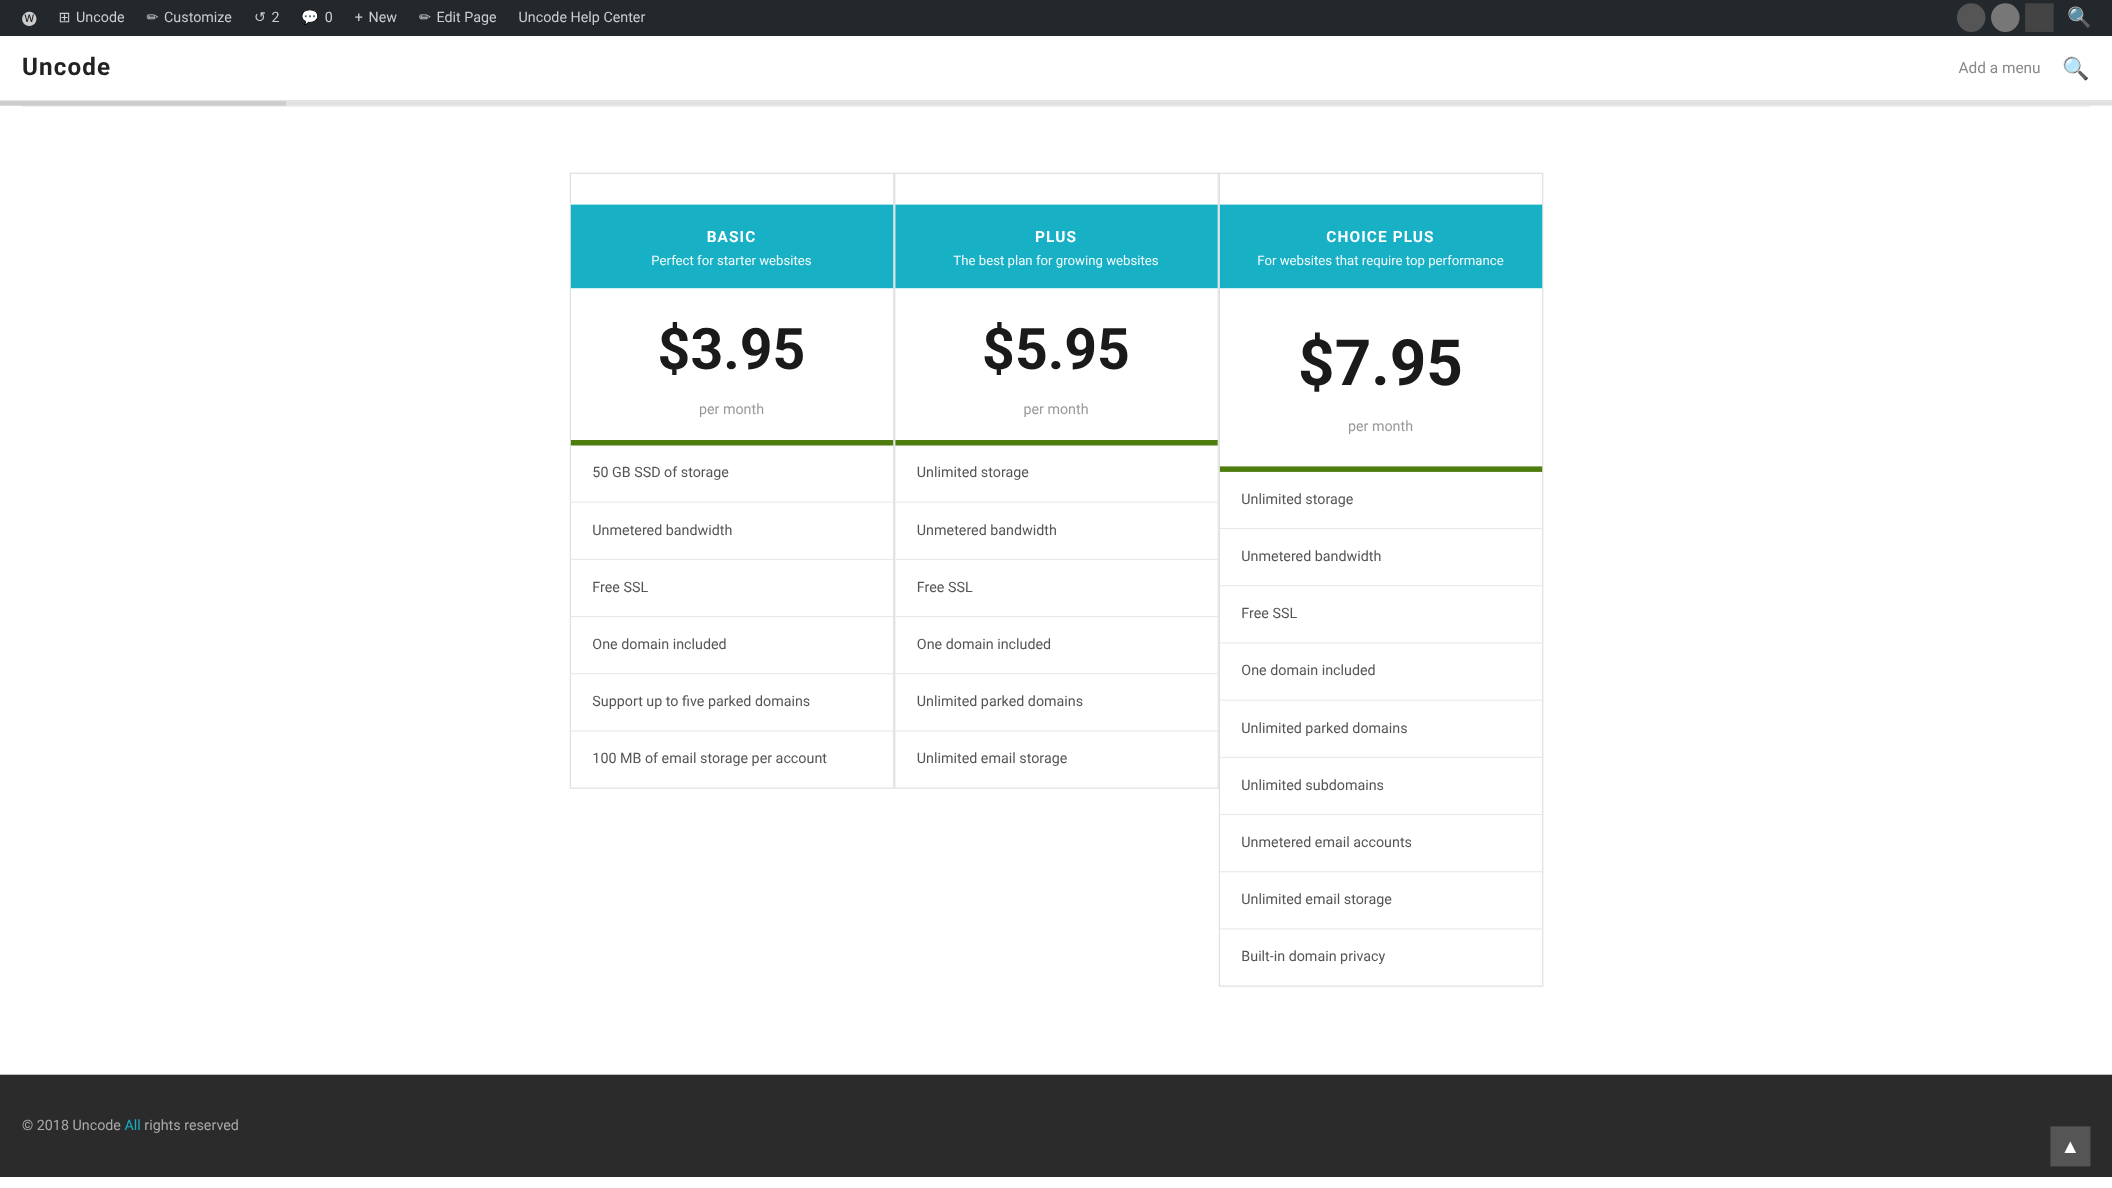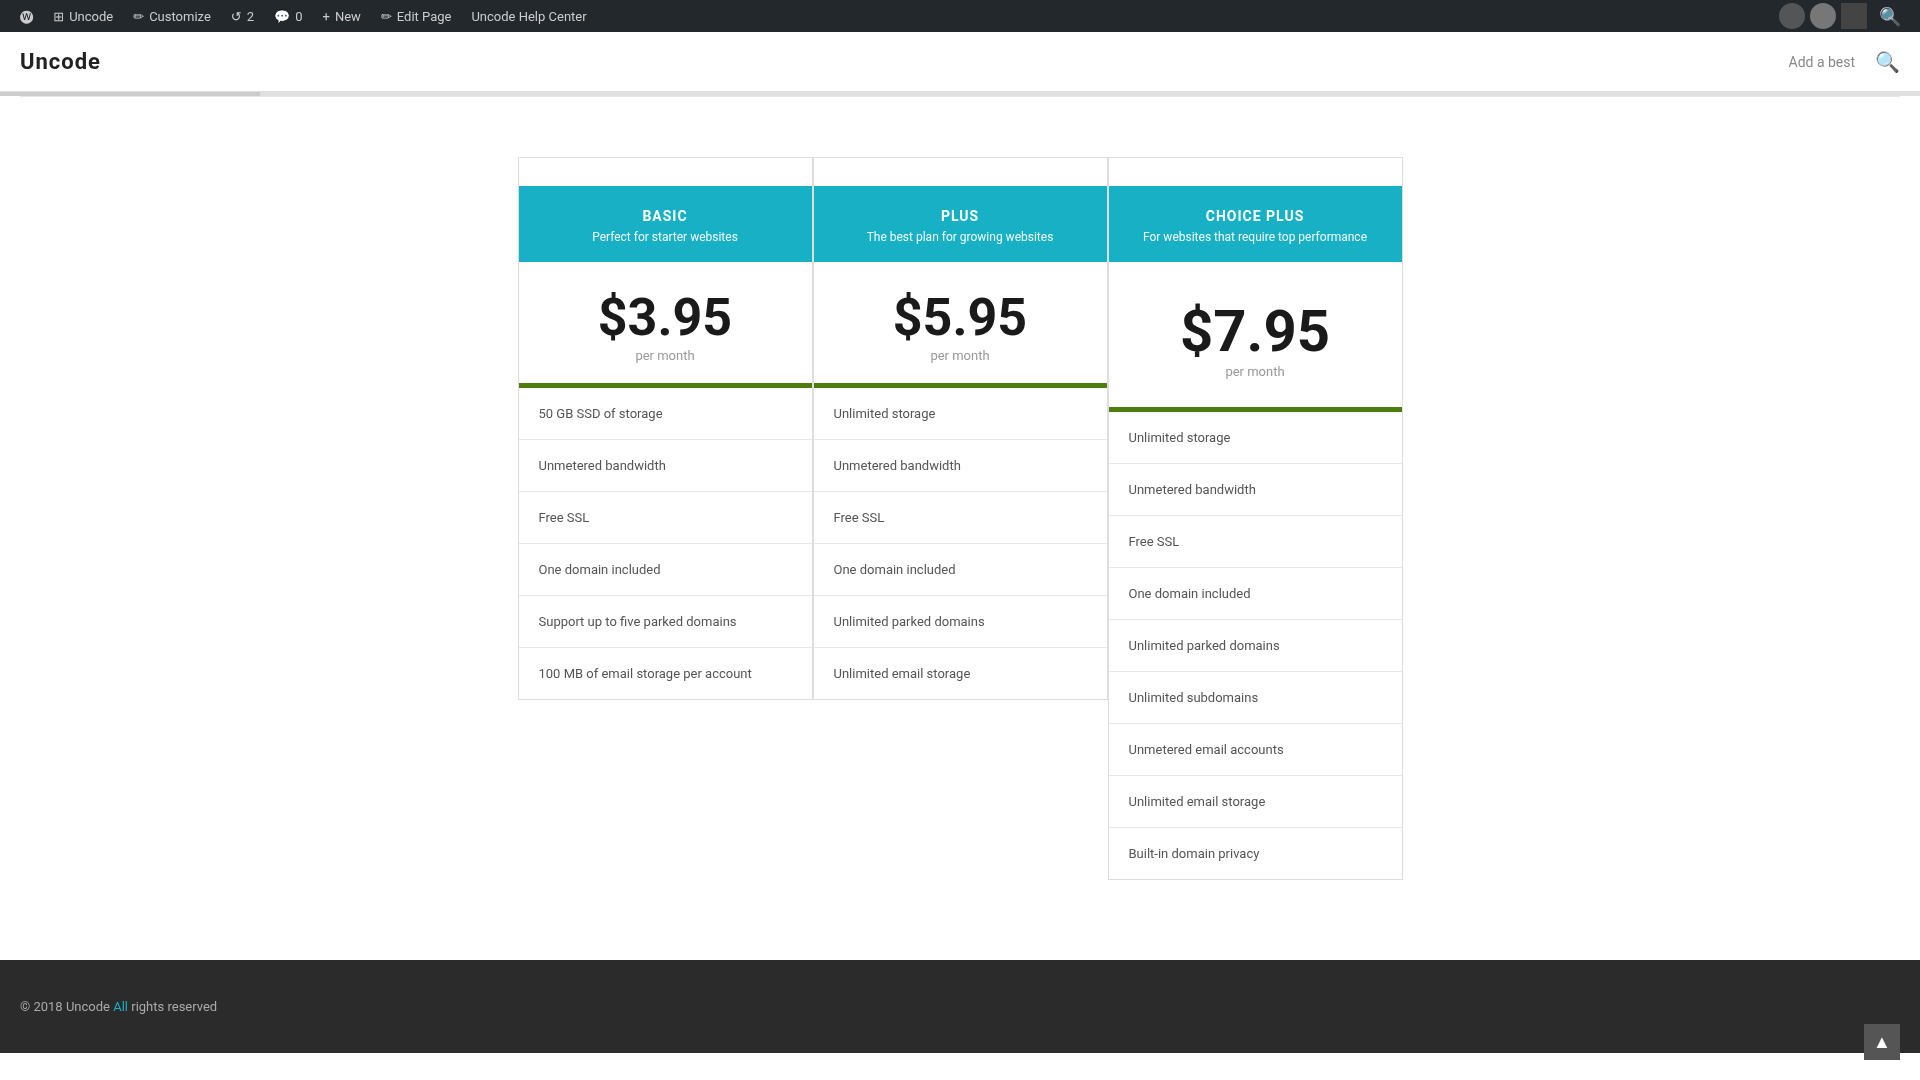--- a/index.html
+++ b/index.html
@@ -124,21 +124,21 @@
     }
     .price-amount {
       font-size: 52px;
       font-weight: 700;
       color: #1a1a1a;
       line-height: 1;
     }
     .price-period {
       font-size: 13px;
       color: #999;
-      margin-top: 4px;
+      margin-top: 21px;
     }
 
     
     .pricing-feature {
       padding: 18px 20px;
       text-align: left;
       border-bottom: 1px solid #e8e8e8;
       font-size: 13px;
       color: #555;
     }
@@ -221,21 +221,21 @@
     <div style="width:26px;height:26px;background:#444;"></div>
     <span class="search-admin">🔍</span>
   </div>
 </div>
 
 <div class="page-wrap">
 
   <div class="site-header">
     <span class="site-logo">Uncode</span>
     <div class="site-nav">
-      <span class="nav-link">Add a best</span>
+      <span class="nav-link">Add a menu</span>
       <span class="search-icon-header">🔍</span>
     </div>
   </div>
 
   <div class="scroll-line">
     <div class="scroll-progress"></div>
   </div>
 
   <hr class="hr-line">
 

